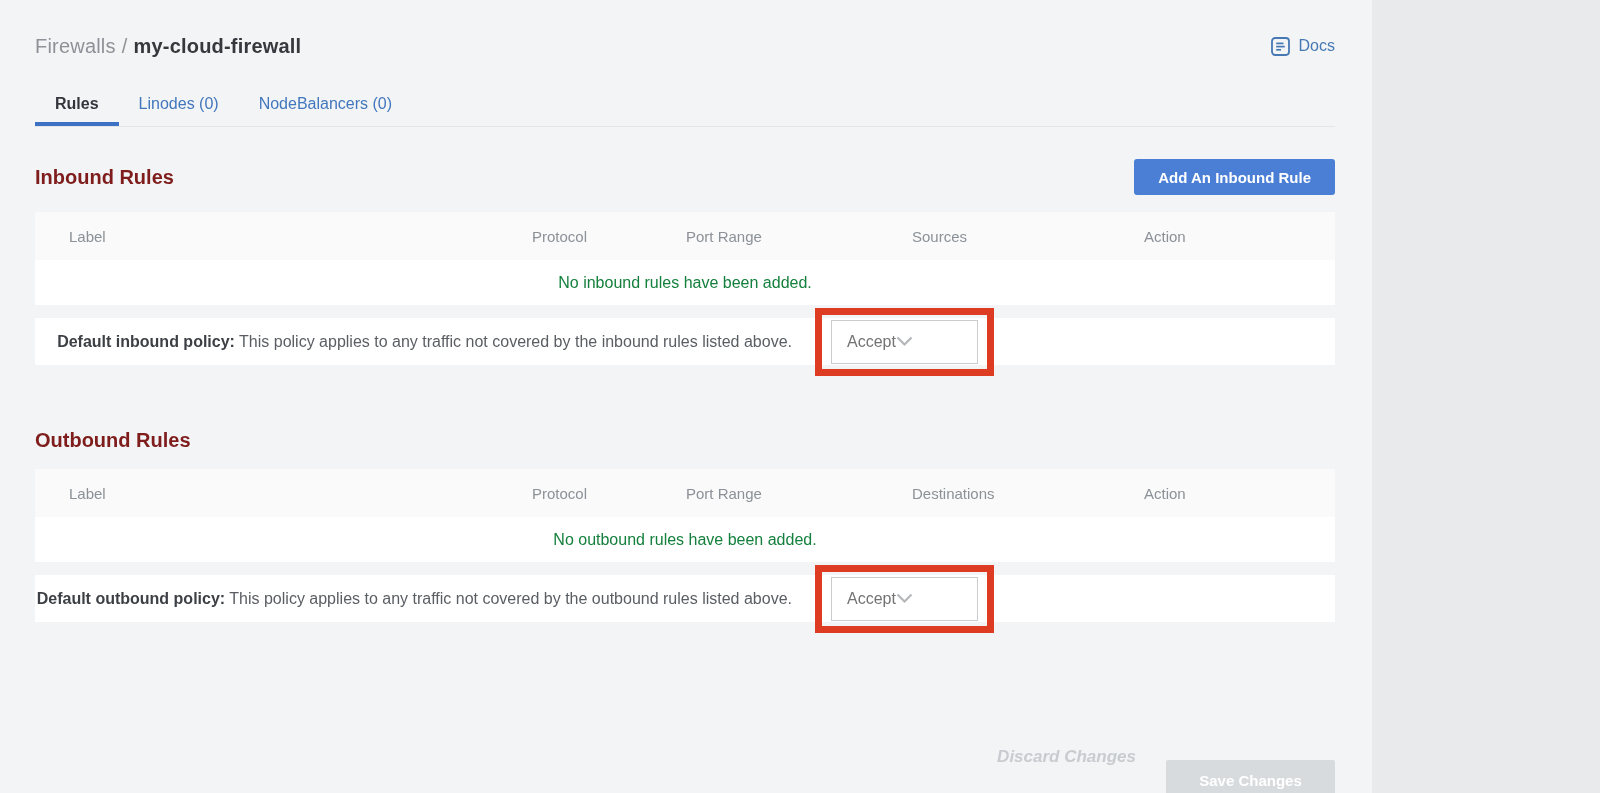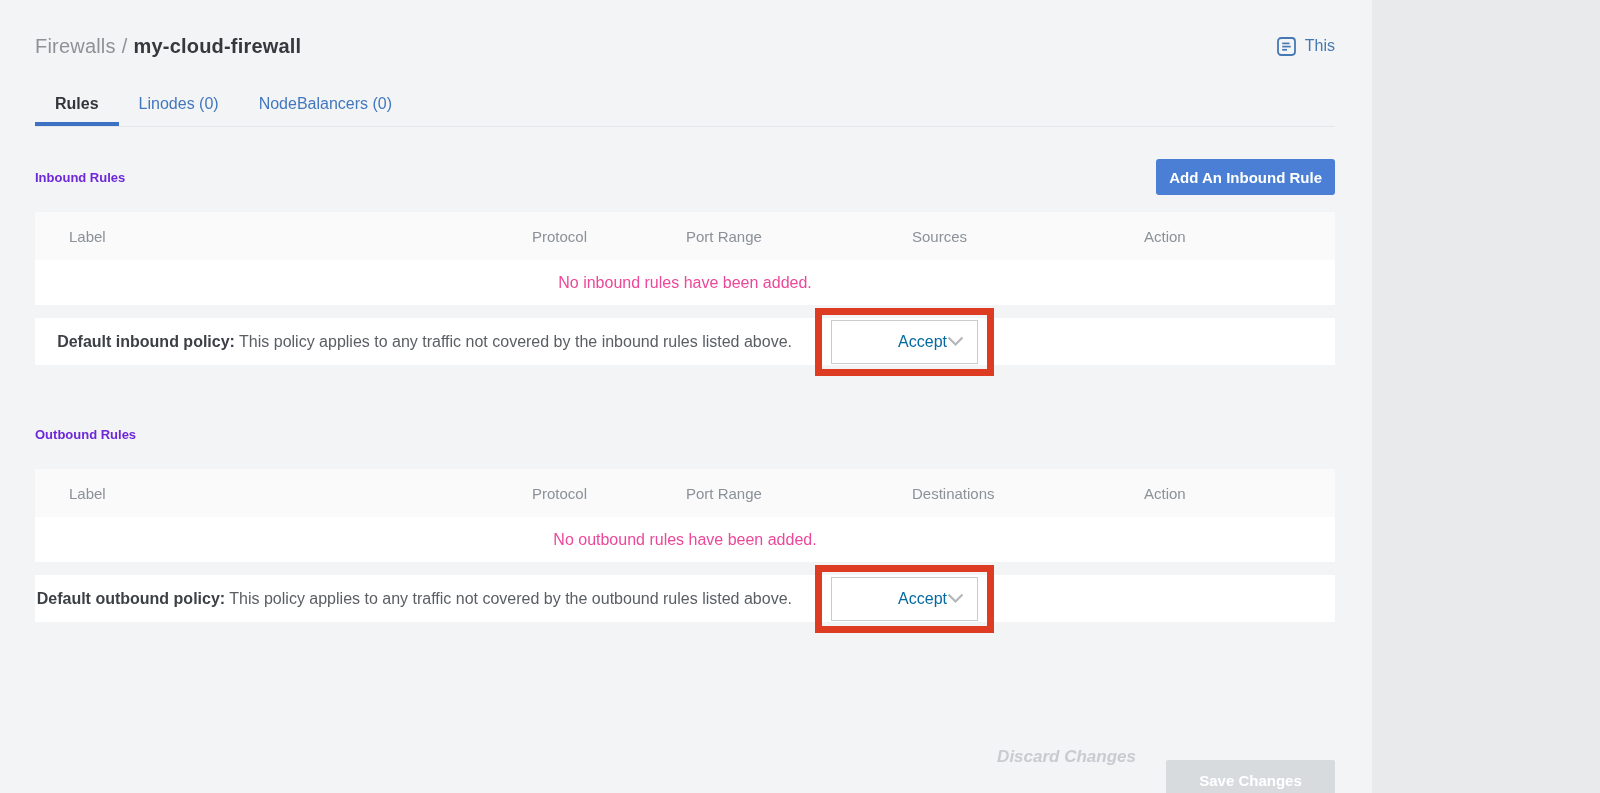--- a/index.html
+++ b/index.html
@@ -44,68 +44,68 @@
     color: #32363c; font-weight: bold;
     box-shadow: inset 0 -4px 0 #3d71c4;
   }
 
   
   .section-head {
     margin-top: 32px;
     display: flex; justify-content: space-between; align-items: center;
     height: 36px;
   }
-  .section-title { font-size: 13px; font-weight: bold; color: #6d28d9; }
+  .section-title { font-size: 20px; font-weight: bold; color: #7f1d1d; }
   .add-rule-btn {
-    height: 36px; padding: 0 13px;
+    height: 36px; padding: 0 24px;
     background: #4a7fd5; border: none; border-radius: 3px;
     color: #ffffff; font-size: 15px; font-weight: bold;
     font-family: inherit; cursor: pointer;
   }
 
   .rules-table { margin-top: 17px; }
   .table-header {
     height: 48px; background: #fafafb;
     display: grid;
     grid-template-columns: 497px 154px 226px 232px auto;
     align-items: center;
     font-size: 15px; color: #8b9197;
   }
   .table-header .cell:first-child { padding-left: 34px; }
   .empty-row {
     height: 45px; background: #ffffff;
     display: flex; align-items: center; justify-content: center;
-    font-size: 16px; color: #ec4899;
+    font-size: 16px; color: #15803d;
   }
   .policy-row {
     margin-top: 13px;
     height: 47px; background: #ffffff;
     display: flex; align-items: center; justify-content: flex-end;
     padding-right: 341px;
   }
   .policy-text { font-size: 16px; color: #5a5e63; }
   .policy-text b { color: #3c3f44; margin-top: 37px; }
 
   .annotation-box {
     margin-left: 23px;
     border: 7px solid #dd3b22;
     padding: 5px 9px;
     background: transparent;
     flex: none;
   }
   .policy-select {
     width: 147px; height: 44px;
     background: #ffffff; border: 1px solid #cacdd0;
-    display: flex; align-items: center; justify-content: flex-end;
+    display: flex; align-items: center; justify-content: flex-start;
     padding: 0 13px 0 15px;
-    font-size: 16px; color: #0369a1;
+    font-size: 16px; color: #737373;
     cursor: pointer;
   }
 
-  .outbound-section .section-head { margin-top: 51px; }
+  .outbound-section .section-head { margin-top: 51px; align-items: flex-end; }
 
   
   .footer-actions {
     margin-top: 90px;
     display: flex; justify-content: flex-end; align-items: center;
   }
   .discard-btn {
     background: none; border: none;
     font-family: inherit; font-size: 17px; font-weight: bold;
     color: #c8ccd0; padding: 0; margin-right: 30px; cursor: default; font-style: italic;
@@ -129,21 +129,21 @@
       </div>
       <div class="docs-link">
         <span>
           <svg width="21" height="21" viewBox="0 0 21 21">
             <rect x="2" y="2" width="17" height="17" rx="3.2" fill="none" stroke="#4679b4" stroke-width="1.8"></rect>
             <line x1="6.2" y1="7.4" x2="13.5" y2="7.4" stroke="#4679b4" stroke-width="1.7"></line>
             <line x1="6.2" y1="10.6" x2="14.8" y2="10.6" stroke="#4679b4" stroke-width="1.7"></line>
             <line x1="6.2" y1="13.8" x2="11" y2="13.8" stroke="#4679b4" stroke-width="1.7"></line>
           </svg>
         </span>
-        <span>This</span>
+        <span>Docs</span>
       </div>
     </div>
 
     <div class="tabs">
       <div class="tab active">Rules</div>
       <div class="tab">Linodes (0)</div>
       <div class="tab">NodeBalancers (0)</div>
     </div>
 
     <div class="inbound-section">

